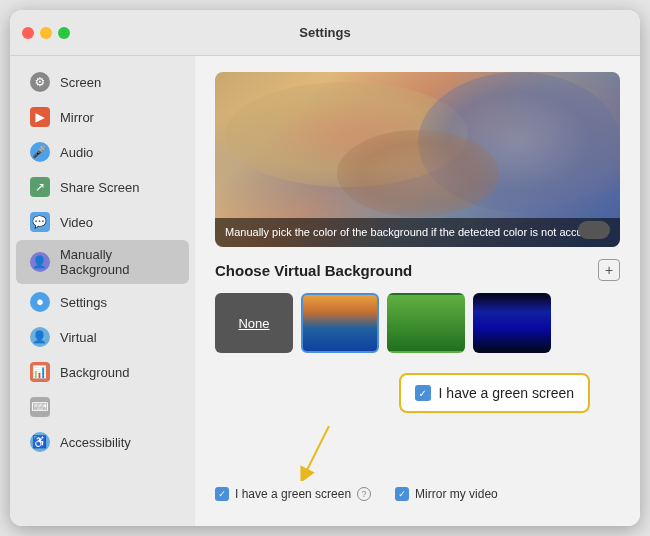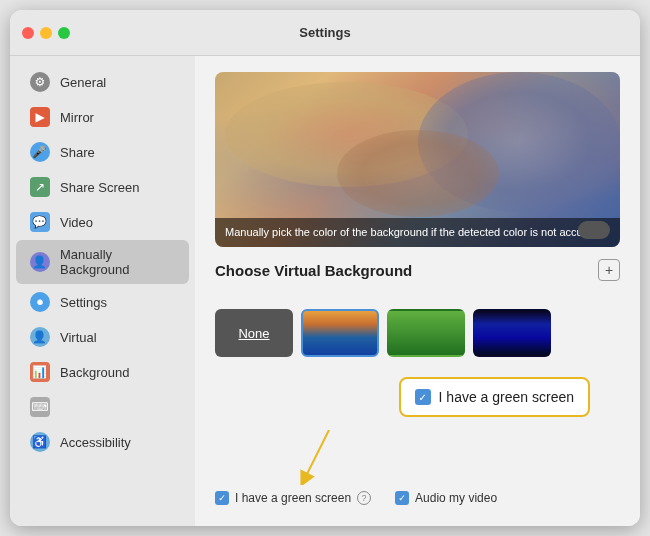--- a/index.html
+++ b/index.html
@@ -140,21 +140,21 @@
       right: 10px;
       width: 32px;
       height: 18px;
       background: #555;
       border-radius: 9px;
     }
     .section-header {
       display: flex;
       align-items: center;
       justify-content: space-between;
-      margin-bottom: 28px;
+      margin-bottom: 12px;
     }
     .section-title {
       font-size: 15px;
       font-weight: 700;
       color: #222;
     }
     .add-btn {
       width: 22px;
       height: 22px;
       border: 1.5px solid #999;
@@ -167,21 +167,21 @@
       font-size: 14px;
       background: transparent;
     }
     .backgrounds-row {
       display: flex;
       gap: 8px;
       margin-bottom: 20px;
     }
     .bg-thumb {
       width: 78px;
-      height: 48px;
+      height: 60px;
       border-radius: 6px;
       cursor: pointer;
       overflow: hidden;
       border: 2px solid transparent;
       flex-shrink: 0;
       text-decoration: underline;
     }
     .bg-thumb.none-thumb {
       background: #555;
       display: flex;
@@ -282,31 +282,31 @@
       <div class="traffic-light tl-max"></div>
     </div>
     <div class="titlebar-title">Settings</div>
   </div>
 
   <div class="content">
     <div class="sidebar">
 
       <div class="sidebar-item">
         <div class="sidebar-icon icon-general">⚙</div>
-        <span>General</span>
+        <span>Screen</span>
       </div>
 
       <div class="sidebar-item">
         <div class="sidebar-icon icon-video">▶</div>
         <span>Mirror</span>
       </div>
 
       <div class="sidebar-item">
         <div class="sidebar-icon icon-audio">🎤</div>
-        <span>Share</span>
+        <span>Audio</span>
       </div>
 
       <div class="sidebar-item">
         <div class="sidebar-icon icon-share">↗</div>
         <span>Share Screen</span>
       </div>
 
       <div class="sidebar-item">
         <div class="sidebar-icon icon-chat">💬</div>
         <span>Video</span>
@@ -389,18 +389,18 @@
       </div>
 
       <div class="bottom-options">
         <div class="checkbox-row">
           <div class="checkbox-blue">✓</div>
           <span>I have a green screen</span>
           <div class="help-icon">?</div>
         </div>
         <div class="checkbox-row">
           <div class="checkbox-blue">✓</div>
-          <span>Audio my video</span>
+          <span>Mirror my video</span>
         </div>
       </div>
     </div>
   </div>
 </div>
 
 </body></html>

